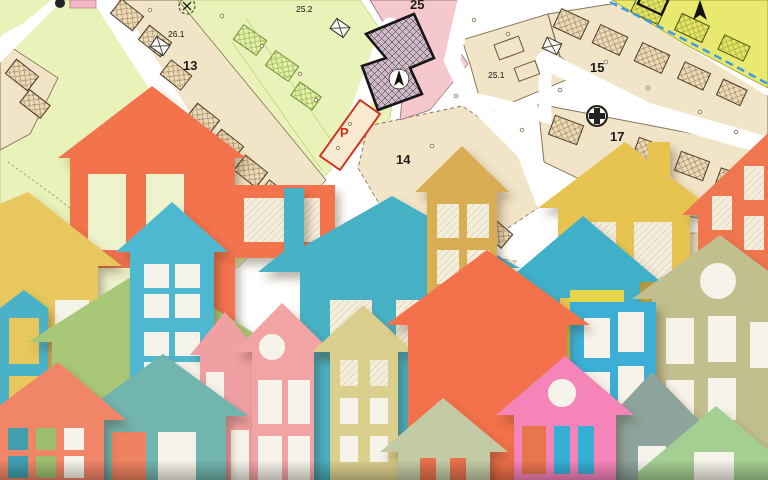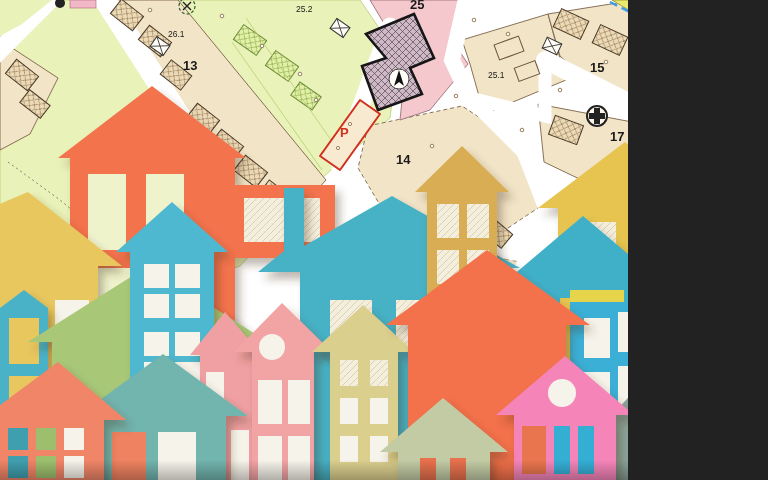--- a/index.html
+++ b/index.html
@@ -1,16 +1,16 @@
 <!DOCTYPE html>
 <html><head>
 <meta charset="utf-8">
 <style>
   html,body{margin:0;padding:0;background:#222;}
-  .stage{position:relative;width:628px;height:480px;overflow:hidden;background:#ffffff;}
+  .stage{position:relative;width:768px;height:480px;overflow:hidden;background:#ffffff;}
   svg{display:block;}
   text{font-family:"Liberation Sans","DejaVu Sans",sans-serif;fill:#1a1a1a;}
   .lbl-big{font-size:13px;font-weight:bold;}
   .lbl-sm{font-size:8.5px;}
   .lbl-p{font-size:13px;font-weight:bold;fill:#d2301c;}
 </style>
 </head>
 <body>
 
 <div class="stage">

